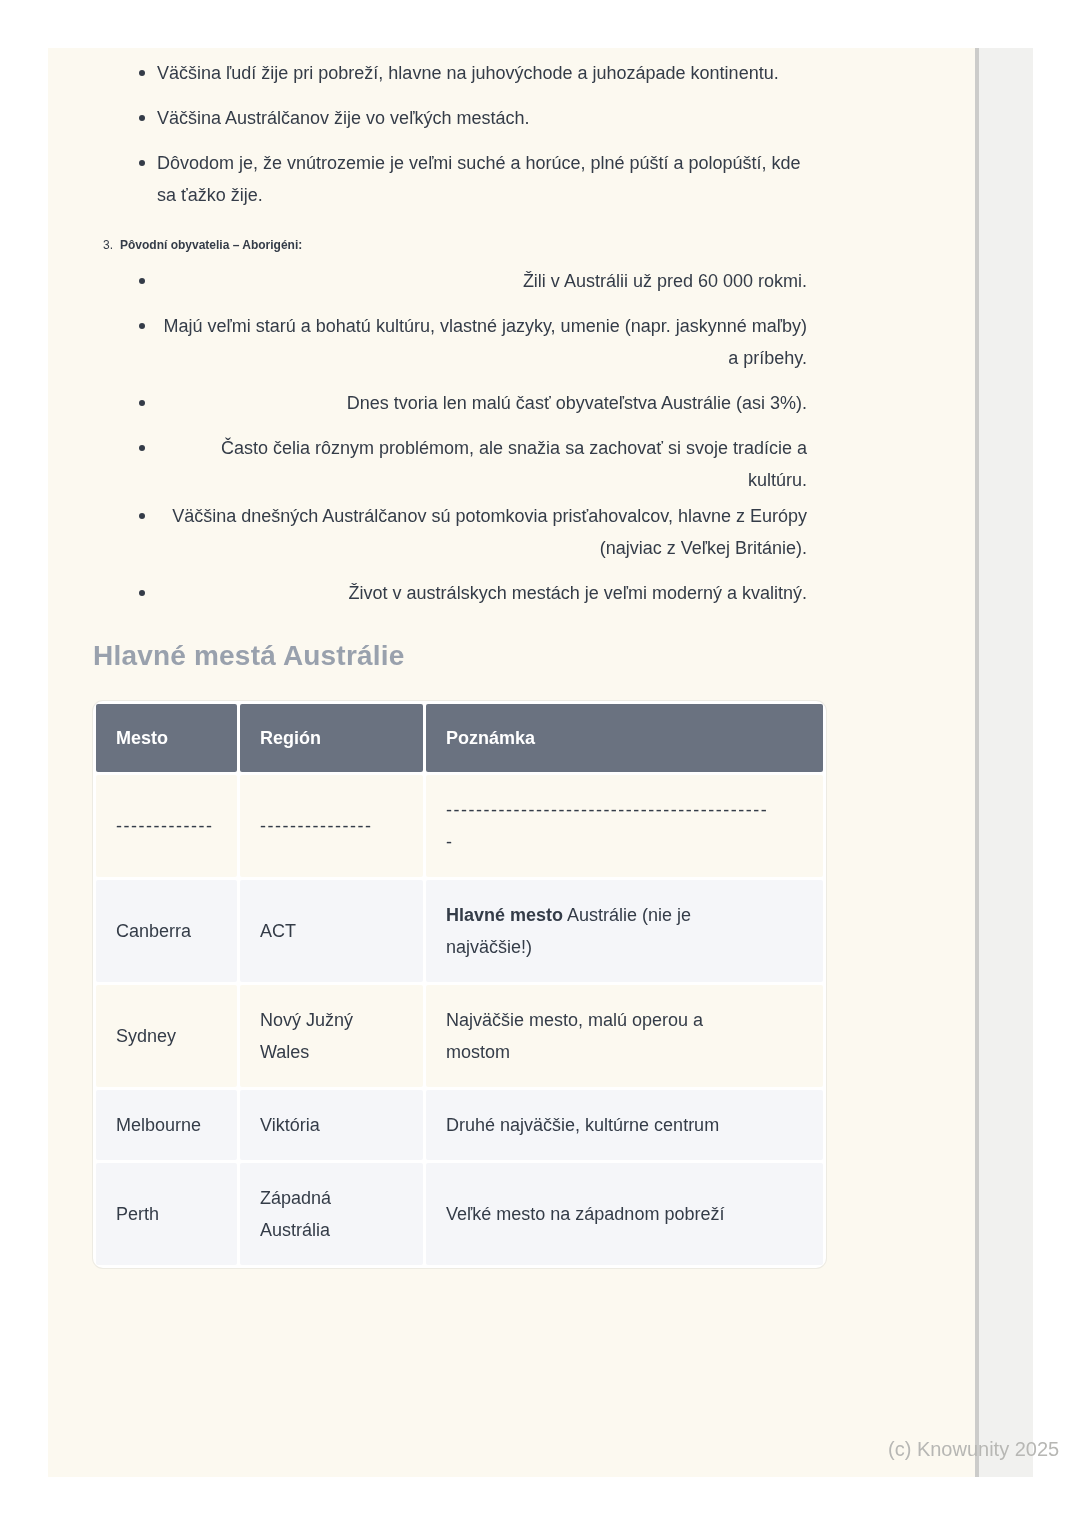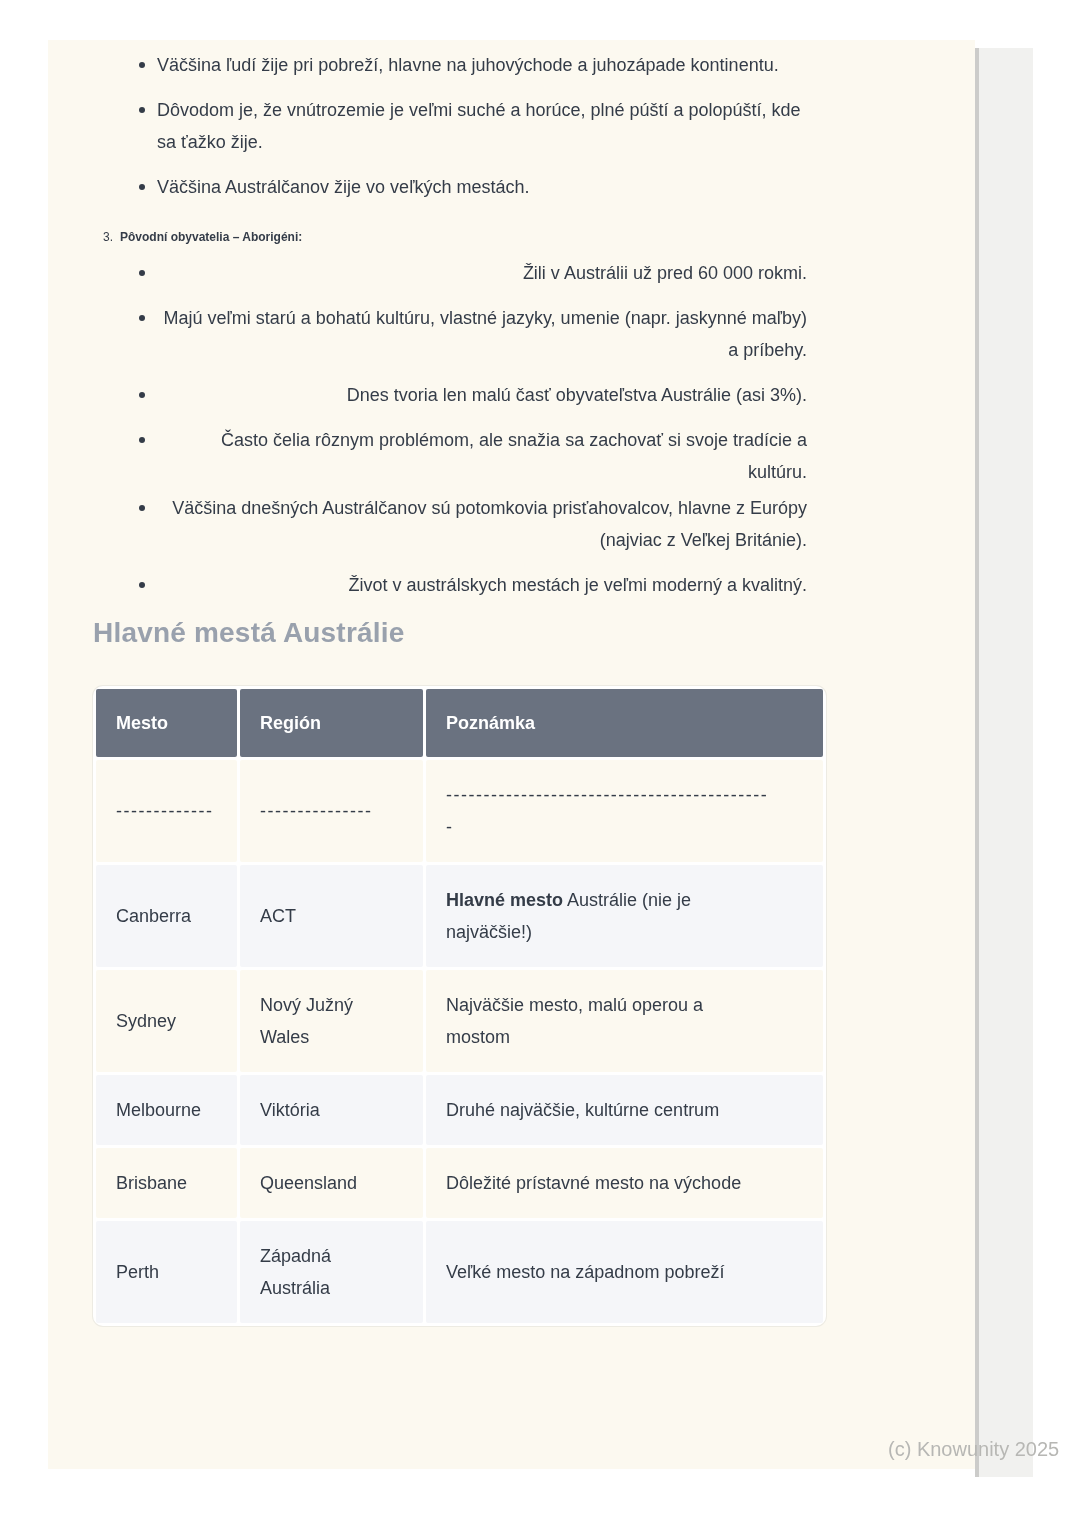--- a/index.html
+++ b/index.html
@@ -10,21 +10,21 @@
     position: relative;
     overflow: hidden;
     font-family: "Liberation Sans", sans-serif;
     color: #343C48;
   }
   .stage { position: absolute; inset: 0; }
 
   
   .page {
     position: absolute;
-    left: 48px; top: 40px;
+    left: 48px; top: 48px;
     width: 927px; height: 1429px;
     background: #FCF9F0;
     padding: 9px 45px 0 45px;
     overflow: hidden;
   }
 
   
   ul.blist { list-style: none; margin: 0; padding: 0; width: 714px; }
   ul.blist li {
     position: relative;
@@ -48,31 +48,31 @@
     font-size: 12px;
     line-height: 32px;
     margin-top: 18px;
   }
   .numitem .num { margin-right: 7px; }
   .numitem .ttl { font-weight: bold; }
   ul.blist.nested { margin-top: 4px; text-align: right; }
 
   
   h2.cities {
-    margin: 15px 0 0 0;
+    margin: 30px 0 0 0;
     font-size: 28px;
     line-height: 34px;
     font-weight: bold;
     color: #99A1AD;
     letter-spacing: 0.2px;
   }
 
   
   .tablewrap {
-    margin-top: 36px;
+    margin-top: 28px;
     width: 733px;
     border-radius: 10px;
     overflow: hidden;
     background: #FFFFFF;
     box-shadow: 0 0 0 1px #EDEBE3;
   }
   table.cities {
     border-collapse: separate;
     border-spacing: 3px;
     width: 100%;
@@ -131,25 +131,25 @@
 
   <div class="page">
 
     <ul class="blist">
       <li>
         <span class="dot"></span>
         <span>Väčšina ľudí žije pri pobreží, hlavne na juhovýchode a juhozápade kontinentu.</span>
       </li>
       <li>
         <span class="dot"></span>
+        <span>Väčšina Austrálčanov žije vo veľkých mestách.</span>
+      </li>
+      <li>
+        <span class="dot"></span>
         <span>Dôvodom je, že vnútrozemie je veľmi suché a horúce, plné púští a polopúští, kde sa ťažko žije.</span>
-      </li>
-      <li>
-        <span class="dot"></span>
-        <span>Väčšina Austrálčanov žije vo veľkých mestách.</span>
       </li>
     </ul>
 
     <div class="numitem">
       <span class="num">3.</span><span class="ttl">Pôvodní obyvatelia – Aborigéni:</span>
     </div>
     <ul class="blist nested">
       <li>
         <span class="dot"></span>
         <span>Žili v Austrálii už pred 60 000 rokmi.</span>
@@ -209,25 +209,20 @@
           <tr class="cream">
             <td>Sydney</td>
             <td>Nový Južný Wales</td>
             <td class="c3">Najväčšie mesto, malú operou a mostom</td>
           </tr>
           <tr class="alt">
             <td>Melbourne</td>
             <td>Viktória</td>
             <td class="c3">Druhé najväčšie, kultúrne centrum</td>
           </tr>
-          <tr class="cream">
-            <td>Brisbane</td>
-            <td>Queensland</td>
-            <td class="c3">Dôležité prístavné mesto na východe</td>
-          </tr>
           <tr class="alt">
             <td>Perth</td>
             <td>Západná Austrália</td>
             <td class="c3">Veľké mesto na západnom pobreží</td>
           </tr>
         </tbody>
       </table>
     </div>
 
   </div>

